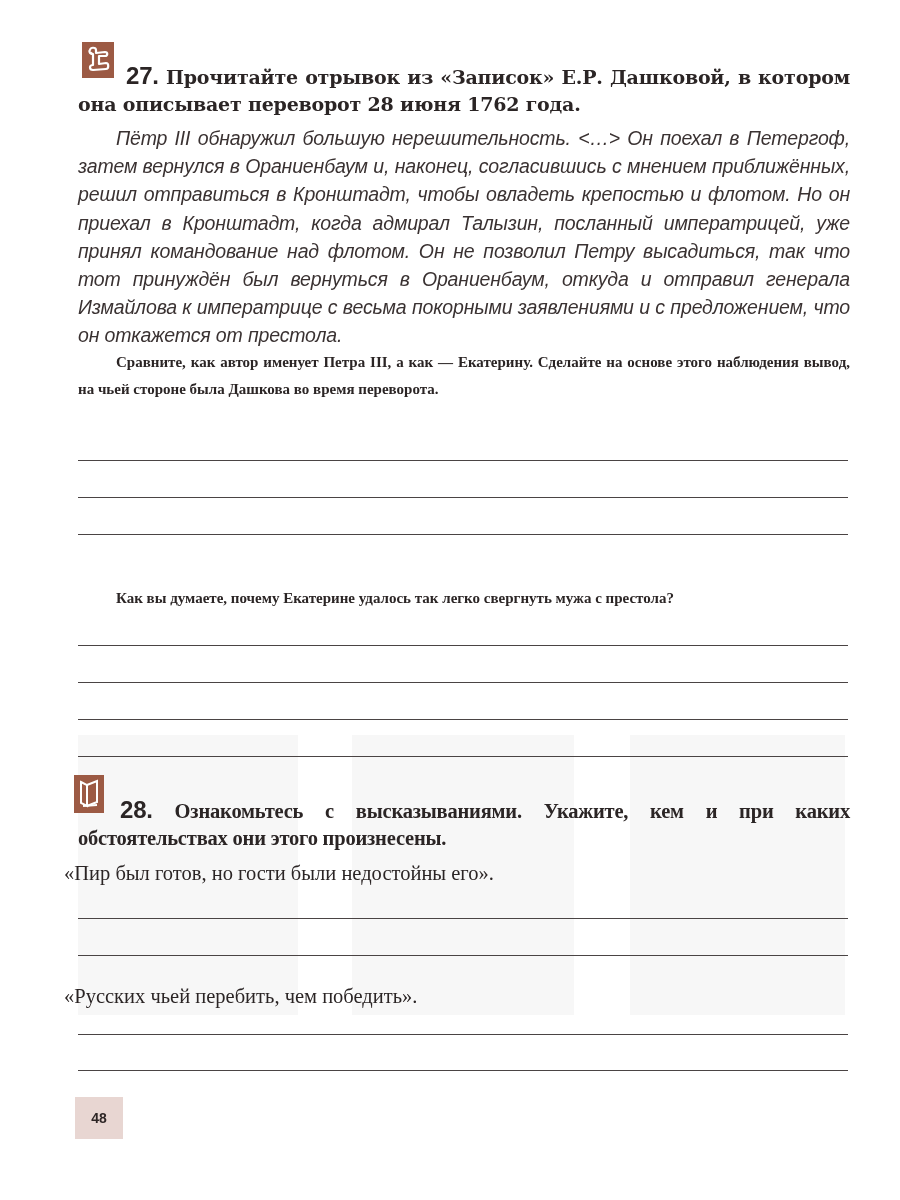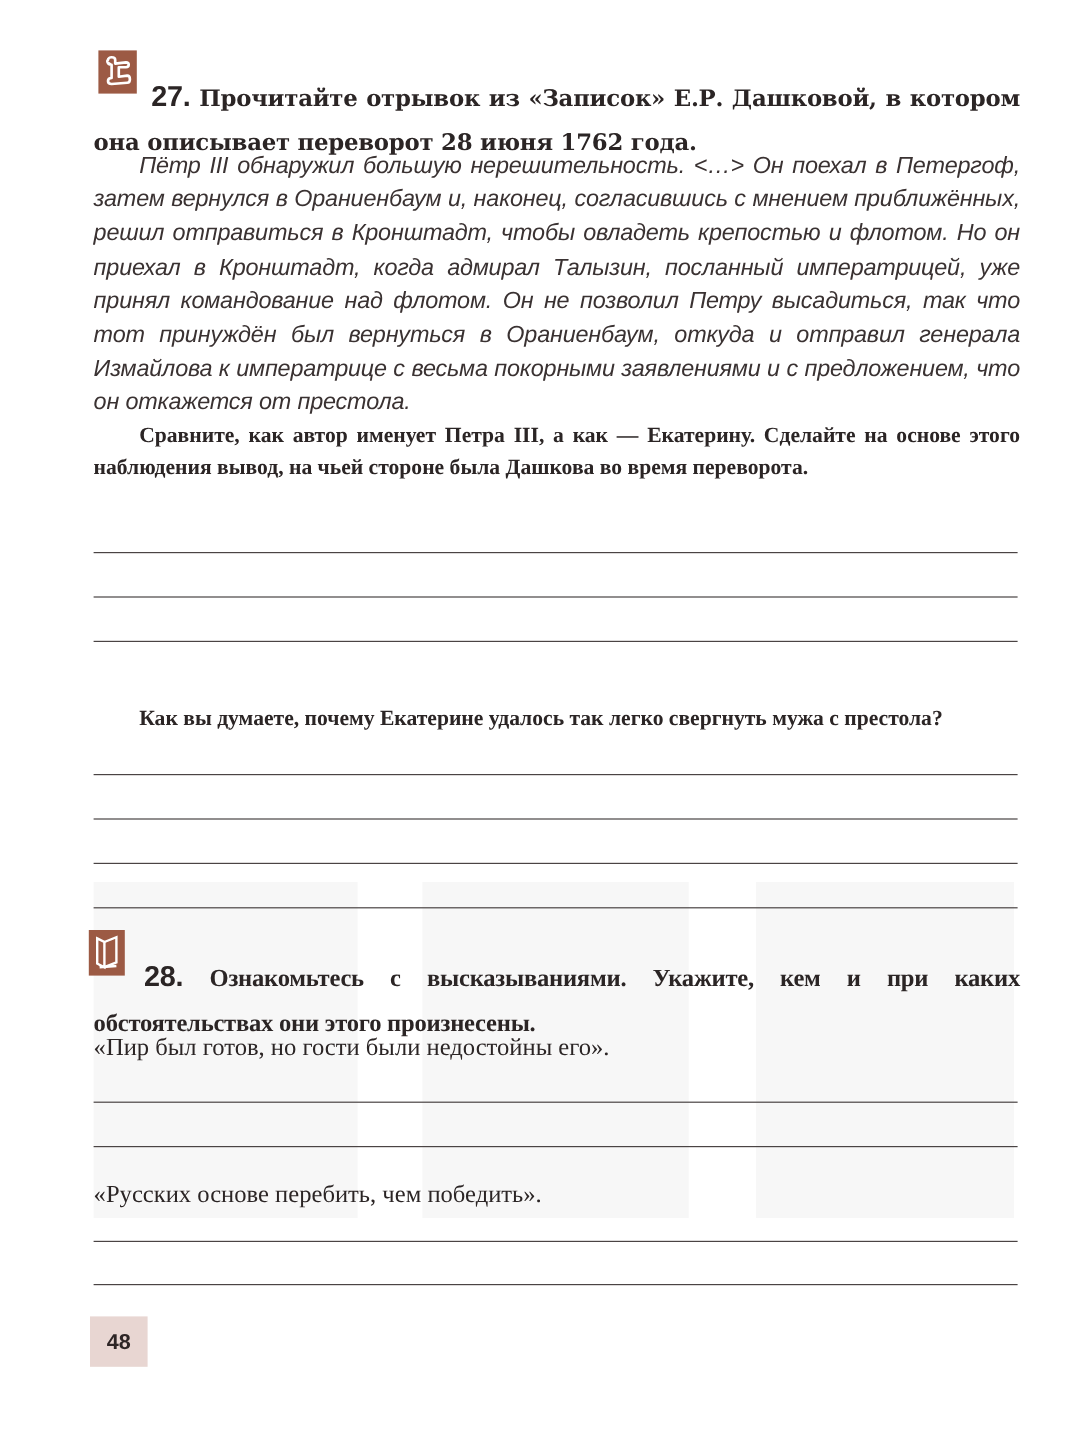--- a/index.html
+++ b/index.html
@@ -21,21 +21,21 @@
       background: #9c5a44;
       display: flex; align-items: center; justify-content: center;
     }
     .task-icon svg { display: block; }
     .heading {
       position: absolute;
       left: 78px; width: 772px;
       font-family: "DejaVu Serif", serif;
       font-weight: bold;
       font-size: 19px;
-      line-height: 37px;
+      line-height: 27px;
       color: #2b2525;
       text-align: justify;
       letter-spacing: -0.2px;
     }
     .heading .num {
       font-family: "Liberation Sans", sans-serif;
       font-weight: bold;
       font-size: 24px;
     }
     .heading .first-indent { display: inline-block; width: 48px; }
@@ -49,48 +49,48 @@
       text-align: justify;
       text-indent: 38px;
       letter-spacing: -0.15px;
       font-style: italic;
     }
     .question {
       position: absolute;
       left: 78px; width: 772px;
       font-family: "Liberation Serif", serif;
       font-weight: bold;
-      font-size: 18px;
+      font-size: 15px;
       line-height: 27px;
       color: #2b2525;
       text-align: justify;
       text-indent: 38px;
     }
     .quote {
       position: absolute;
-      left: 78px; width: 772px;
+      left: 64px; width: 772px;
       font-family: "Liberation Serif", serif;
       font-size: 20.5px;
       line-height: 27px;
       color: #2b2525;
     }
     .answer-line {
       position: absolute;
       left: 78px; width: 770px; height: 0;
       border-top: 1.6px solid #4a4444;
     }
     .page-num {
       position: absolute;
       left: 75px; top: 1097px;
       width: 48px; height: 42px;
       background: #e8d6d2;
       display: flex; align-items: center; justify-content: center;
       font-family: "Liberation Sans", sans-serif;
       font-weight: bold;
-      font-size: 18px;
+      font-size: 14px;
       color: #2e2626;
     }
   </style>
 </head>
 <body>
 
 <div class="bleed" style="left:78px; top:735px; width:220px; height:280px;"></div>
 <div class="bleed" style="left:352px; top:735px; width:222px; height:280px;"></div>
 <div class="bleed" style="left:630px; top:735px; width:215px; height:280px;"></div>
 
@@ -129,18 +129,18 @@
   </div>
   <div class="heading" style="top:796px; font-family:'Liberation Serif', serif; font-size:20.5px;">
     <span class="first-indent" style="width:42px;"></span><span class="num">28.</span>
     <span>Ознакомьтесь с высказываниями. Укажите, кем и при каких обстоятельствах они этого произнесены.</span>
   </div>
 
   <div class="quote" style="top:860px;">«Пир был готов, но гости были недостойны его».</div>
   <div class="answer-line" style="top:918px;"></div>
   <div class="answer-line" style="top:955px;"></div>
 
-  <div class="quote" style="top:983px;">«Русских основе перебить, чем победить».</div>
+  <div class="quote" style="top:983px;">«Русских чьей перебить, чем победить».</div>
   <div class="answer-line" style="top:1034px;"></div>
   <div class="answer-line" style="top:1070px;"></div>
 </section>
 
 <div class="page-num">48</div>
 
 </body></html>

